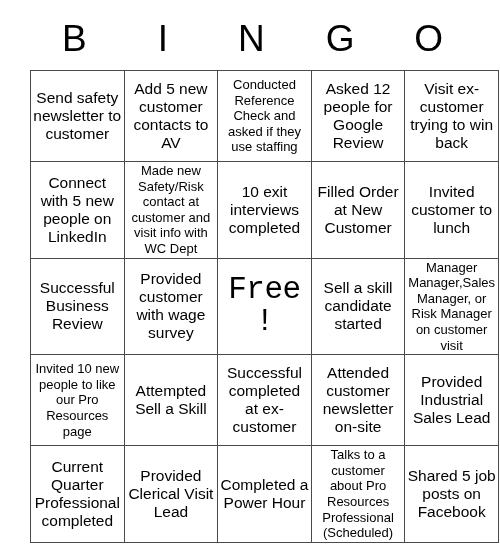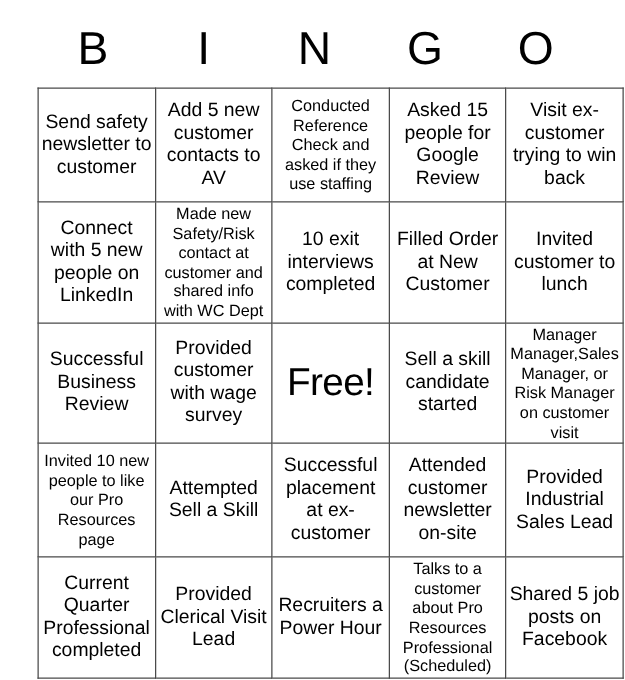--- a/index.html
+++ b/index.html
@@ -63,20 +63,21 @@
     color: #000000;
   }
   .cell-text.small {
     font-size: 13px;
     line-height: 1.2;
   }
   .cell-text.free {
     font-size: 31px;
     line-height: 1.05;
     letter-spacing: -0.5px;
+    font-family: Liberation Mono, monospace;
   }
 </style>
 </head>
 <body>
 
 <div id="bingo-card">
 
   <div id="header-row">
     <div class="header-letter">B</div>
     <div class="header-letter">I</div>
@@ -91,32 +92,32 @@
         <td>
             <span class="cell-text">Send safety newsletter to customer</span>
           </td>
         <td>
             <span class="cell-text">Add 5 new customer contacts to AV</span>
           </td>
         <td>
             <span class="cell-text small">Conducted Reference Check and asked if they use staffing</span>
           </td>
         <td>
-            <span class="cell-text">Asked 15 people for Google Review</span>
+            <span class="cell-text">Asked 12 people for Google Review</span>
           </td>
         <td>
             <span class="cell-text">Visit ex-customer trying to win back</span>
           </td>
       </tr>
       <tr>
         <td>
             <span class="cell-text">Connect with 5 new people on LinkedIn</span>
           </td>
         <td>
-            <span class="cell-text small">Made new Safety/Risk contact at customer and shared info with WC Dept</span>
+            <span class="cell-text small">Made new Safety/Risk contact at customer and visit info with WC Dept</span>
           </td>
         <td>
             <span class="cell-text">10 exit interviews completed</span>
           </td>
         <td>
             <span class="cell-text">Filled Order at New Customer</span>
           </td>
         <td>
             <span class="cell-text">Invited customer to lunch</span>
           </td>
@@ -139,38 +140,38 @@
           </td>
       </tr>
       <tr>
         <td>
             <span class="cell-text small">Invited 10 new people to like our Pro Resources page</span>
           </td>
         <td>
             <span class="cell-text">Attempted Sell a Skill</span>
           </td>
         <td>
-            <span class="cell-text">Successful placement at ex-customer</span>
+            <span class="cell-text">Successful completed at ex-customer</span>
           </td>
         <td>
             <span class="cell-text">Attended customer newsletter on-site</span>
           </td>
         <td>
             <span class="cell-text">Provided Industrial Sales Lead</span>
           </td>
       </tr>
       <tr>
         <td>
             <span class="cell-text">Current Quarter Professional completed</span>
           </td>
         <td>
             <span class="cell-text">Provided Clerical Visit Lead</span>
           </td>
         <td>
-            <span class="cell-text">Recruiters a Power Hour</span>
+            <span class="cell-text">Completed a Power Hour</span>
           </td>
         <td>
             <span class="cell-text small">Talks to a customer about Pro Resources Professional (Scheduled)</span>
           </td>
         <td>
             <span class="cell-text">Shared 5 job posts on Facebook</span>
           </td>
       </tr>
     </tbody>
   </table>

